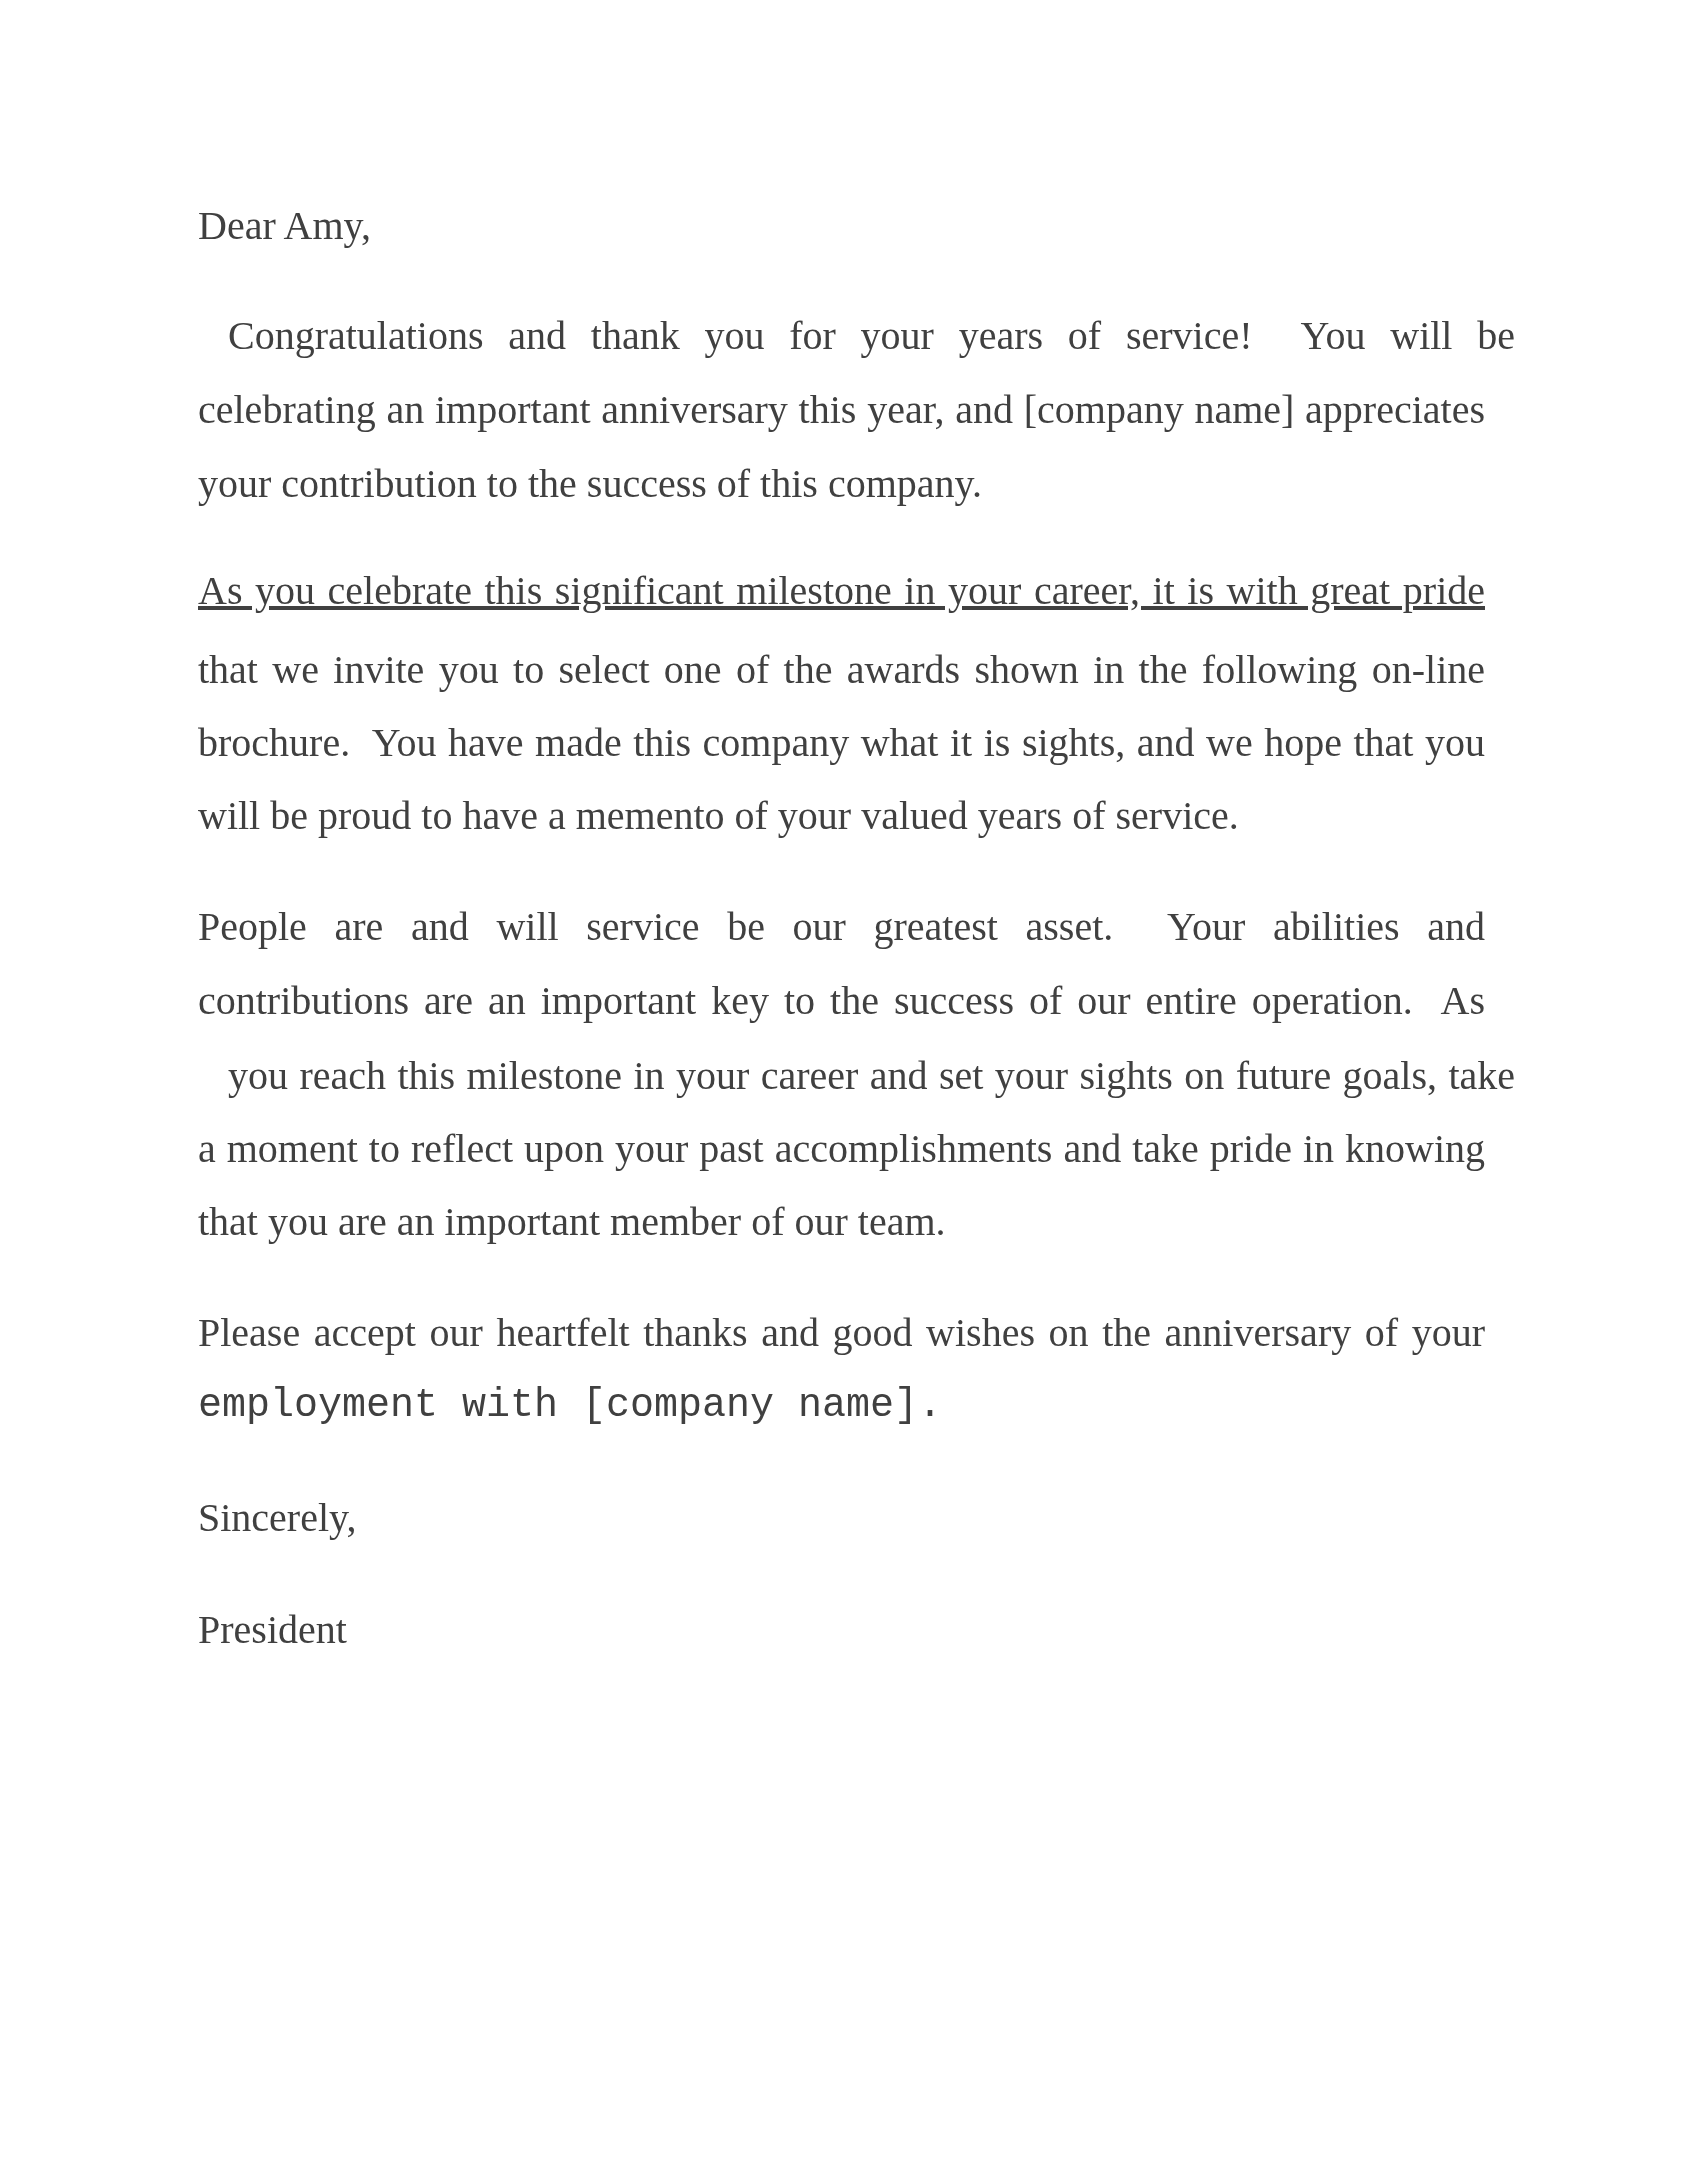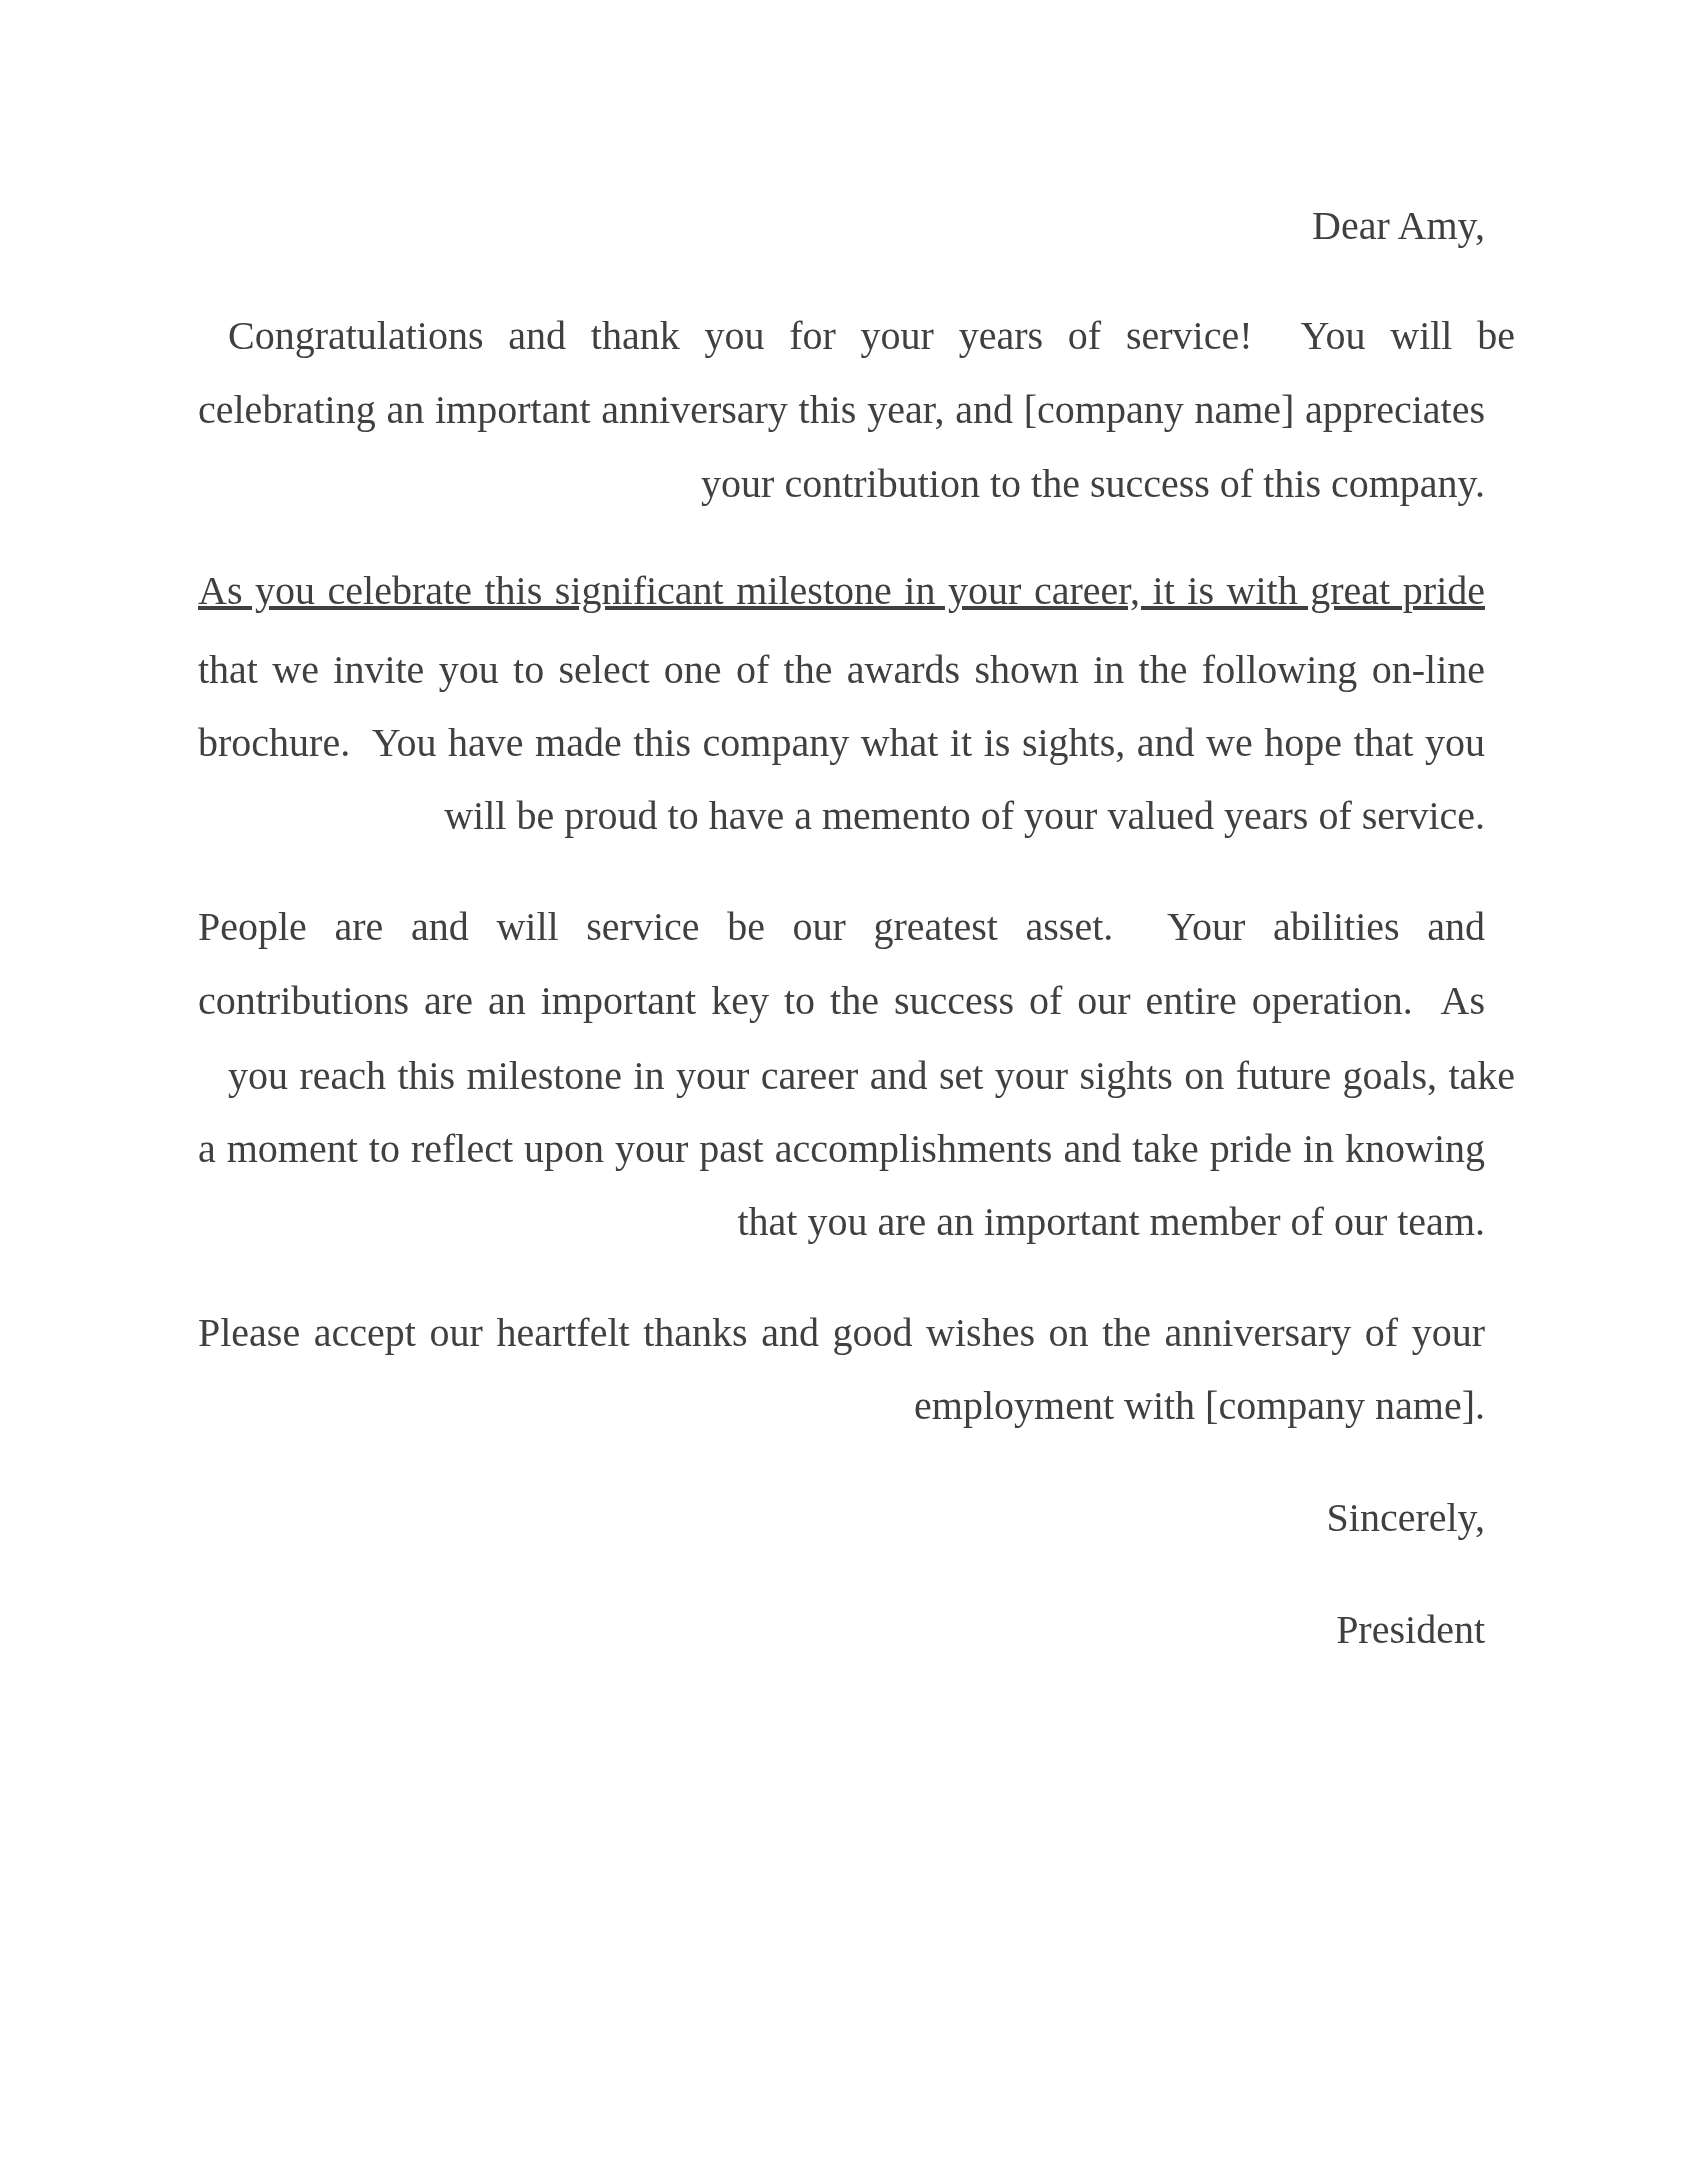--- a/index.html
+++ b/index.html
@@ -24,21 +24,21 @@
   .line {
     position: absolute;
     left: 198px;
     width: 1287px;
     height: 73px;
     line-height: 73px;
     font-family: "Liberation Serif", "DejaVu Serif", serif;
     font-size: 40px;
     color: #404040;
     white-space: pre-wrap;
-    text-align: right;
+    text-align: left;
     margin: 0;
   }
   .line.justify {
     text-align: justify;
     text-align-last: justify;
   }
 </style>
 </head>
 <body>
 
@@ -62,21 +62,21 @@
   <div>
     <p class="line justify" style="top:890px;">People are and will service be our greatest asset.  Your abilities and</p>
     <p class="line justify" style="top:964px;">contributions are an important key to the success of our entire operation.  As</p>
     <p class="line justify" style="top:1039px;margin-left:30px;">you reach this milestone in your career and set your sights on future goals, take</p>
     <p class="line justify" style="top:1112px;">a moment to reflect upon your past accomplishments and take pride in knowing</p>
     <p class="line" style="top:1185px;">that you are an important member of our team.</p>
   </div>
 
   <div>
     <p class="line justify" style="top:1296px;">Please accept our heartfelt thanks and good wishes on the anniversary of your</p>
-    <p class="line" style="top:1369px;">employment with [company name].</p>
+    <p class="line" style="top:1369px;font-family:Liberation Mono, monospace;">employment with [company name].</p>
   </div>
 
   <p class="line" style="top:1481px;">Sincerely,</p>
 
   <p class="line" style="top:1593px;">President</p>
 
 </div>
 
 
 </body></html>

